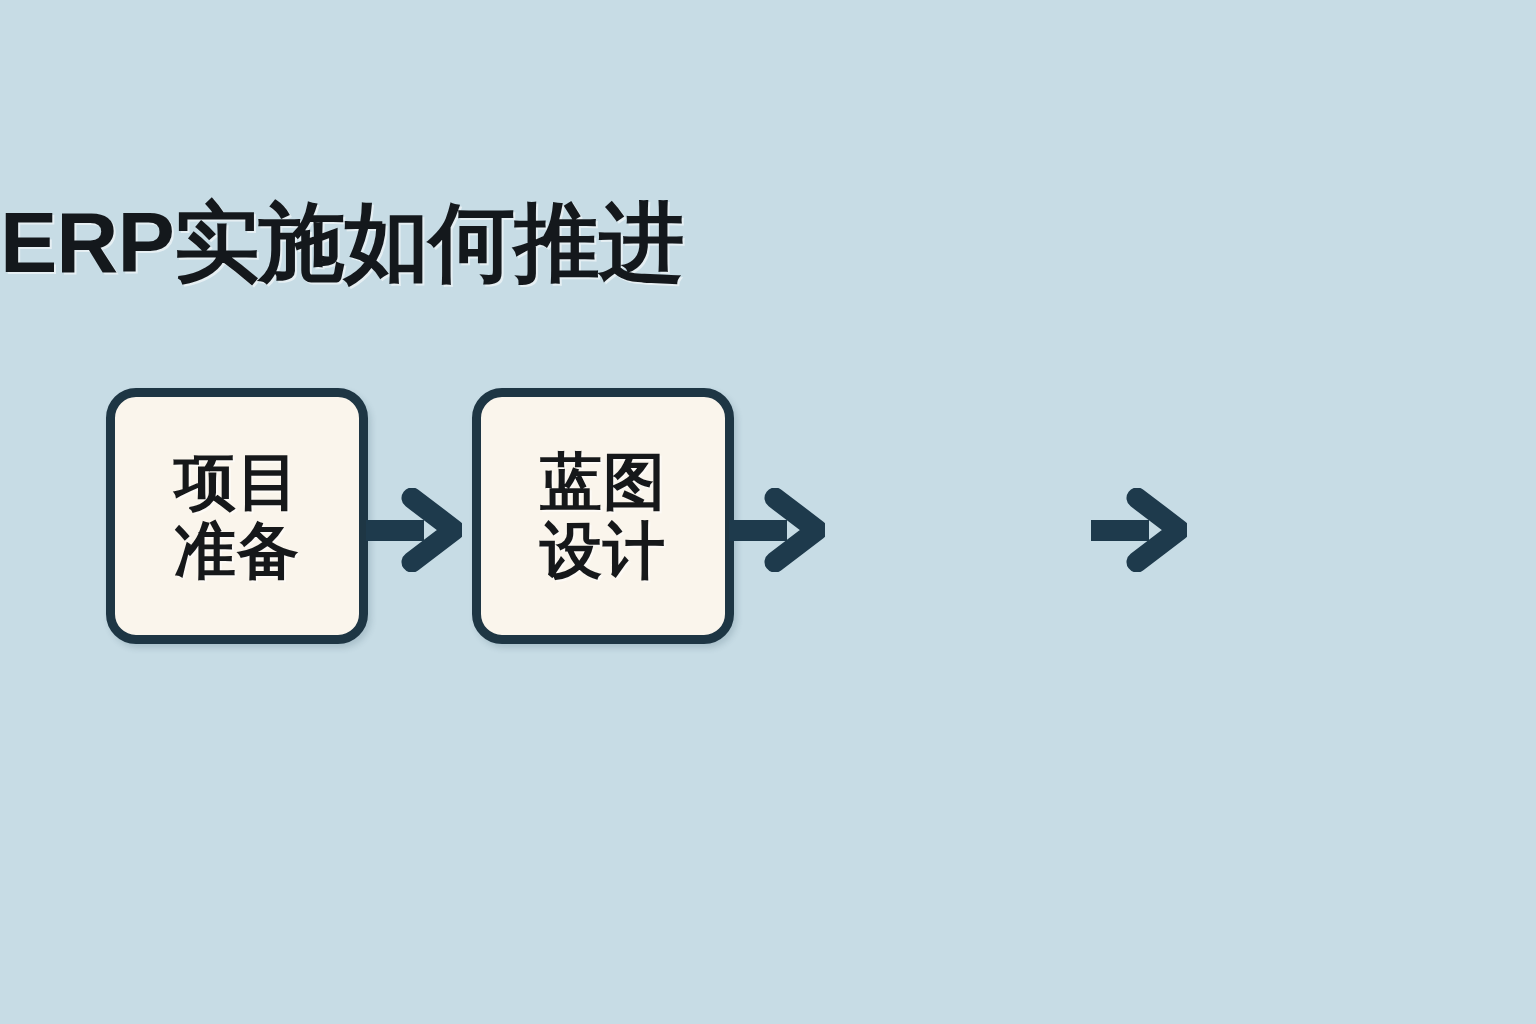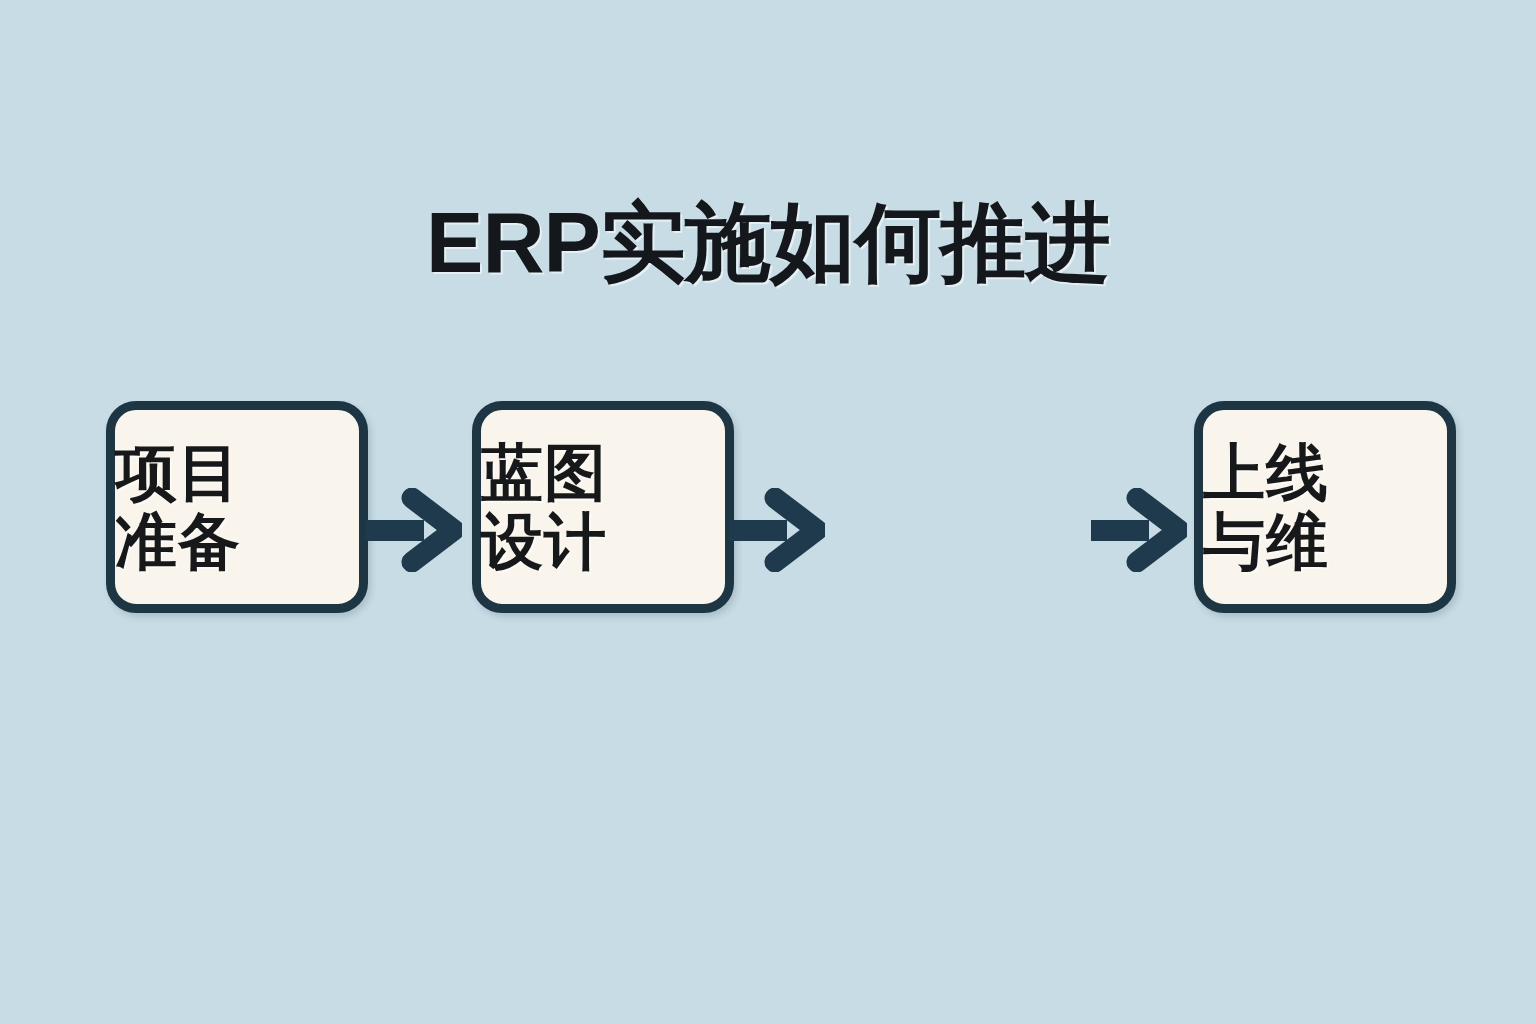--- a/index.html
+++ b/index.html
@@ -22,21 +22,20 @@
     height: 1024px;
     background: #c7dce5;
   }
 
   
   .page-title {
     position: absolute;
     left: 0;
     top: 160px;
     width: 1536px;
-    text-align: center;
     font-size: 86px;
     line-height: 100px;
     font-weight: 700;
     letter-spacing: -1px;
     color: #14181c;
     text-shadow: 2px 2px 0 rgba(255,255,255,0.55);
     white-space: nowrap;
     margin-top: 32px;
   }
 
@@ -44,29 +43,30 @@
   .flow {
     position: absolute;
     left: 0;
     top: 388px;
     width: 1536px;
     height: 292px;
   }
 
   .node {
     position: absolute;
-    top: 13px;
+    top: 0;
     width: 262px;
-    height: 212px;
+    height: 256px;
     box-sizing: border-box;
     background: #faf5ec;
     border: 9px solid #1e3644;
     border-radius: 30px;
     display: flex;
     align-items: center;
+    justify-content: center;
     box-shadow: 3px 4px 6px rgba(40,70,90,0.18);
   }
 
   .node-label {
     font-size: 62px;
     line-height: 1.12;
     font-weight: 700;
     color: #16181a;
     text-align: center;
     letter-spacing: 1px;
@@ -127,19 +127,15 @@
     </div>
 
 
     <div class="arrow arrow-3">
       <svg viewBox="0 0 96 84" xmlns="http://www.w3.org/2000/svg">
         <rect x="0" y="32" width="58" height="21" fill="#1e3a4c"></rect>
         <path d="M46 10 L88 42 L46 74" fill="none" stroke="#1e3a4c" stroke-width="21" stroke-linecap="round" stroke-linejoin="round"></path>
       </svg>
     </div>
 
-    <div class="node node-4">
-      <div class="node-label">上线
-与维</div>
-    </div>
 
   </div>
 </div>
 
 </body></html>

